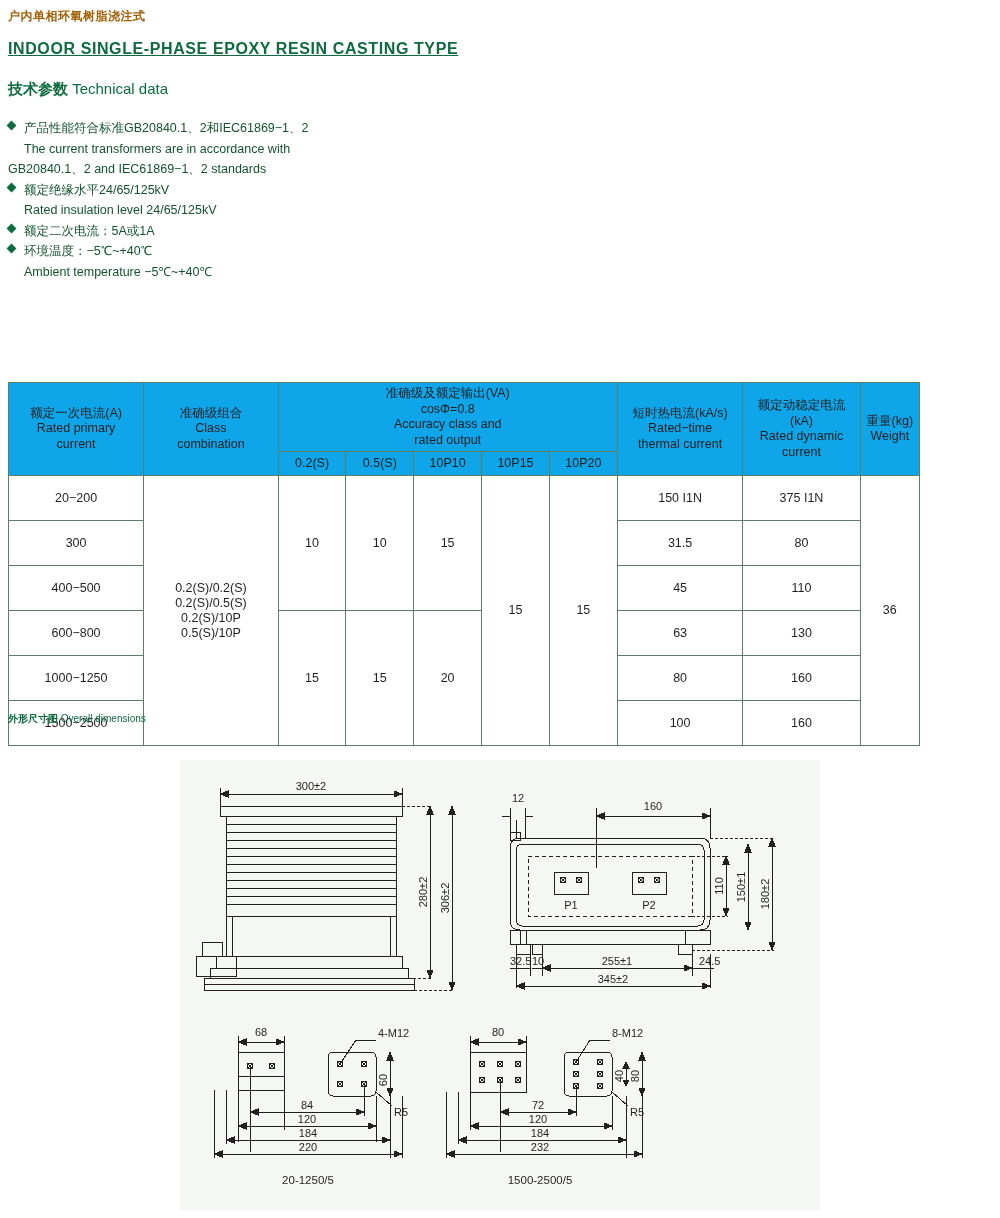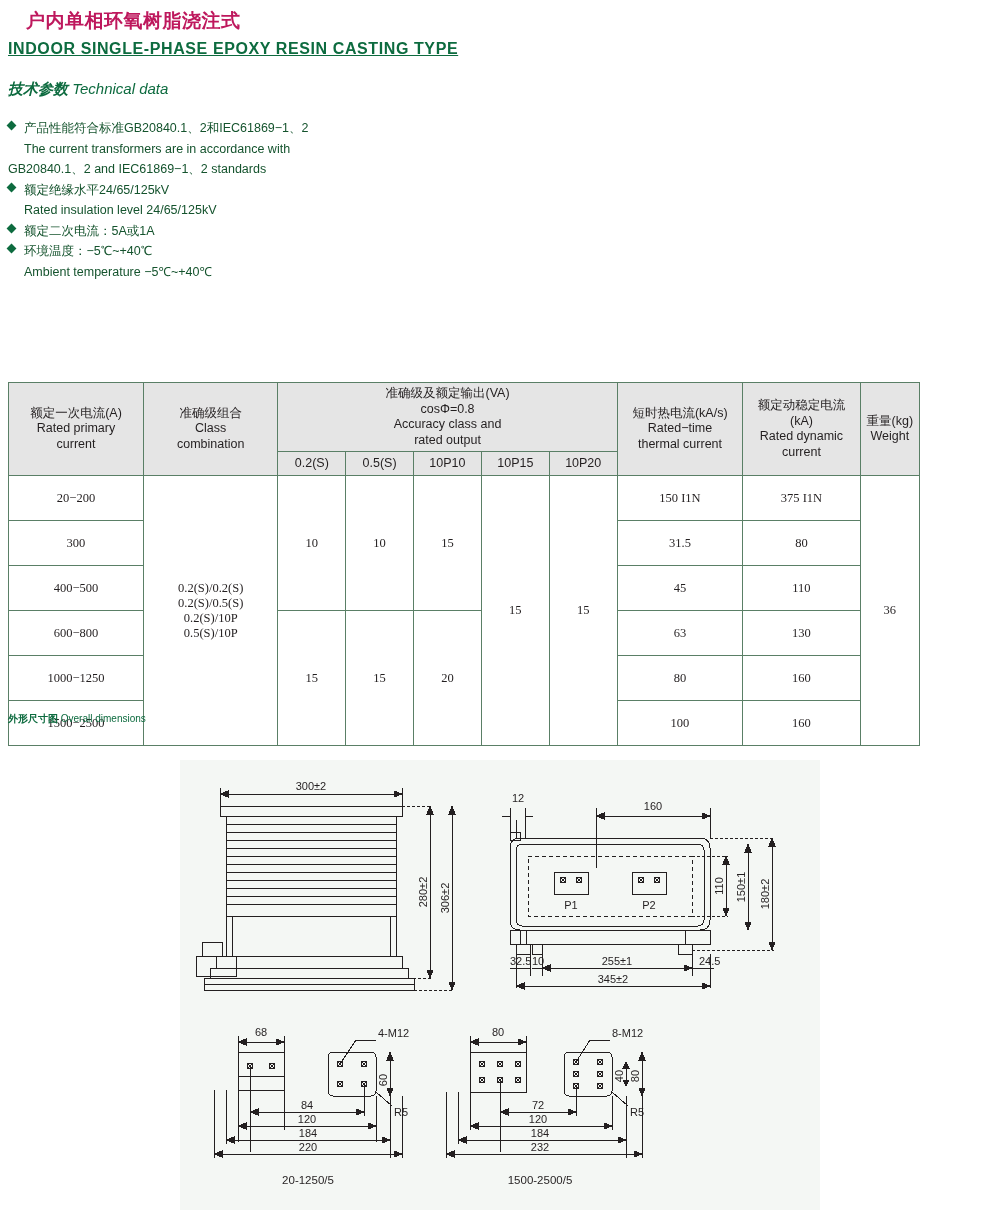--- a/index.html
+++ b/index.html
@@ -9,30 +9,30 @@
     font-family:"Liberation Sans", sans-serif;
     background:#ffffff;
     color:#231f20;
     position:relative;
     overflow:hidden;
   }
   .page { position:relative; width:1000px; height:1218px; padding:0; }
 
   
   .h-cn {
-    position:absolute; left:26px; top:8px;
-    font-size:19px; font-weight:bold; color:#be185d; letter-spacing:0.5px;
+    position:absolute; left:8px; top:8px;
+    font-size:12px; font-weight:bold; color:#a16207; letter-spacing:0.5px;
   }
   .h-en {
     position:absolute; left:8px; top:40px;
     font-size:16px; font-weight:bold; color:#0d6b3f; letter-spacing:0.6px;text-decoration:underline;
   }
   .sec-tech {
     position:absolute; left:8px; top:80px;
-    font-size:15px; font-weight:bold; color:#0d6b3f;font-style:italic;
+    font-size:15px; font-weight:bold; color:#0d6b3f;
   }
   .sec-tech .en { font-weight:normal; }
   .sec-dim {
     position:absolute; left:8px; top:712px;
     font-size:10px; font-weight:bold; color:#0d6b3f;
   }
   .sec-dim .en { font-weight:normal; }
 
   
   .bullets {
@@ -52,22 +52,22 @@
   .tbl-wrap { position:absolute; left:8px; top:382px; width:912px; }
   table.spec {
     border-collapse:collapse; width:912px;
     font-size:12.5px; color:#231f20;
   }
   table.spec td, table.spec th {
     border:1px solid #5a7f66;
     text-align:center; vertical-align:middle;
     padding:3px 2px; font-weight:normal;
   }
-  table.spec thead td { background:#e5e5e5; line-height:15.5px; }
-  table.spec tbody td { height:45px; line-height:15px;font-family:Liberation Serif, serif; }
+  table.spec thead td { background:#0ea5e9; line-height:15.5px; }
+  table.spec tbody td { height:45px; line-height:15px; }
   .nowrap { white-space:nowrap; }
   .sub-head td { height:24px !important; }
 
   
   .dim-panel {
     position:absolute; left:180px; top:760px; width:640px; height:450px;
     background:#f4f7f4;
   }
   .dim-svg { position:absolute; left:0; top:0; }
 </style>

